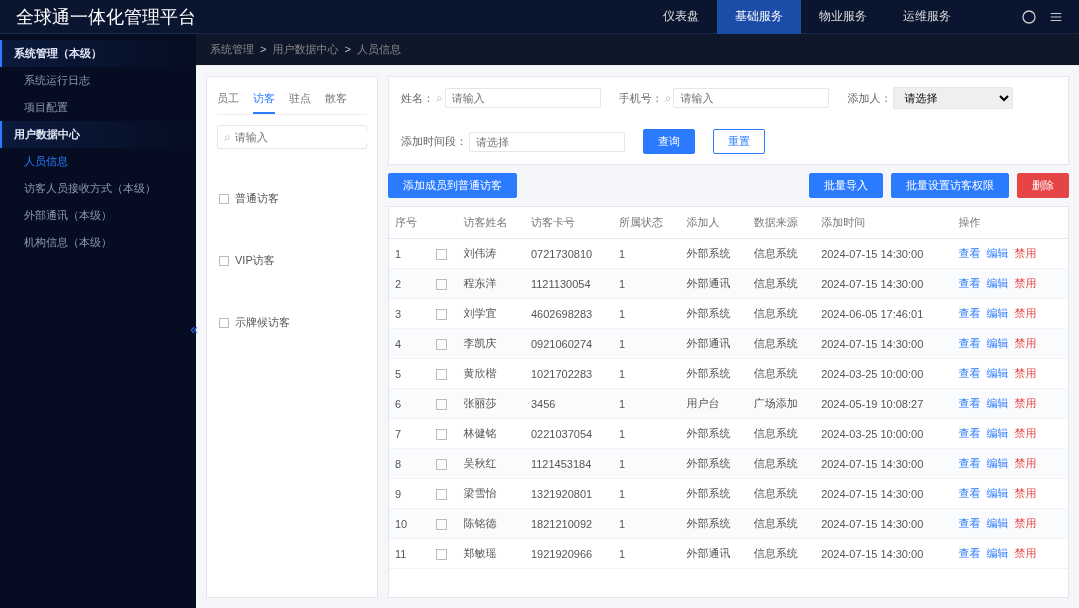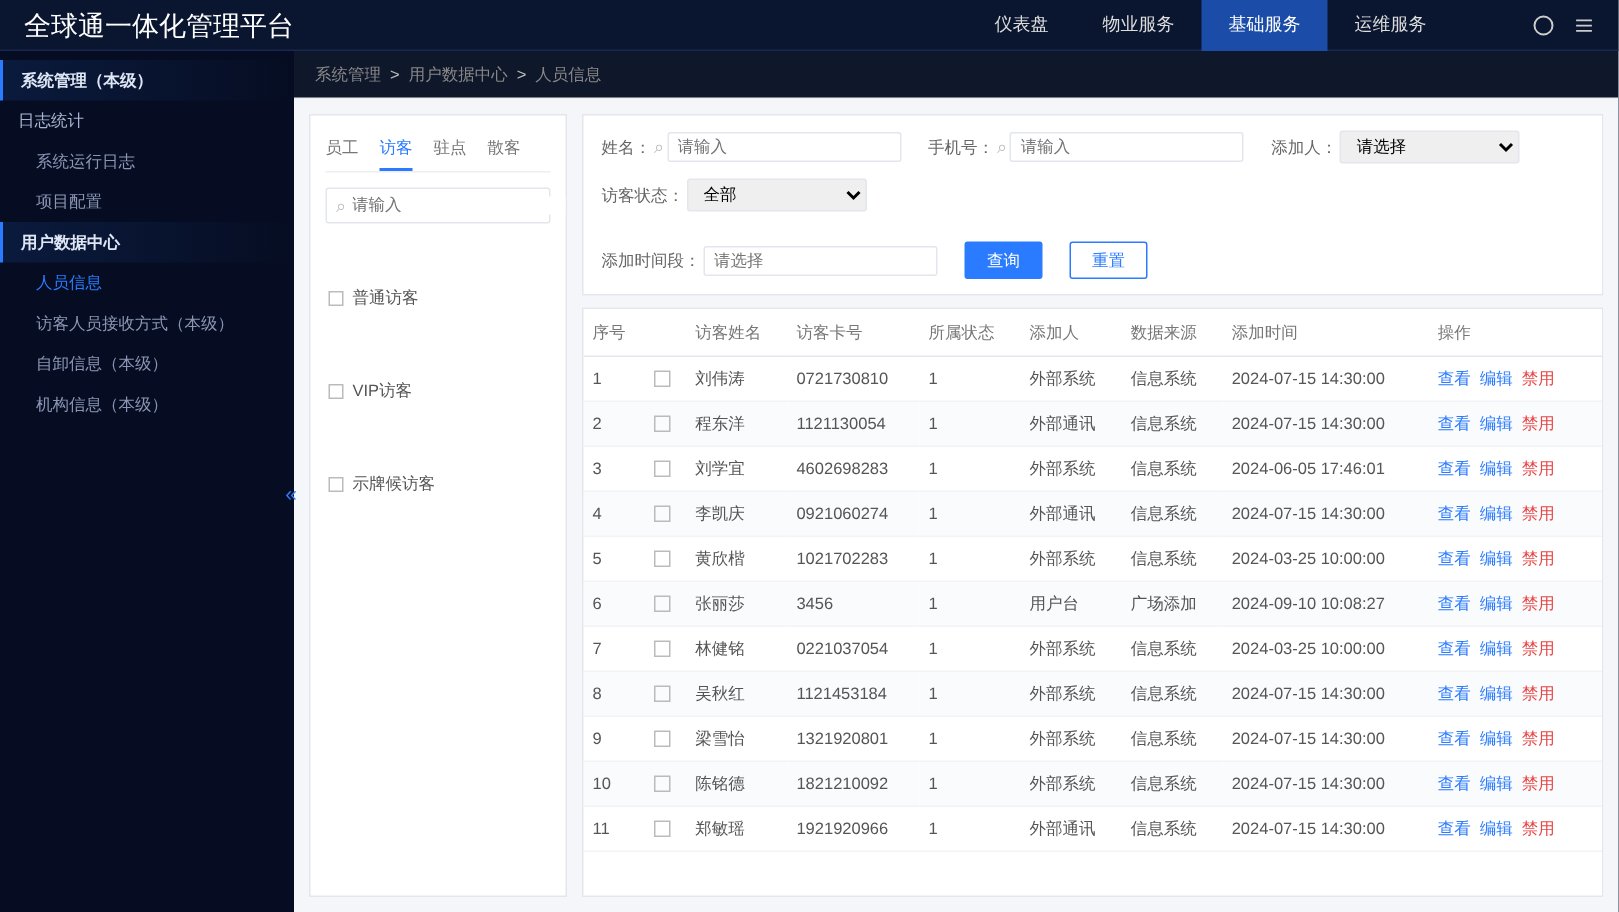--- a/index.html
+++ b/index.html
@@ -69,47 +69,46 @@
 .mag { color: #bbb; font-size: 12px; }
 </style>
 </head>
 <body>
 
 <div class="app">
   <div class="header">
     <div class="logo">全球通一体化管理平台</div>
     <div class="topnav" id="topnav">
         <div class="topnav-item">仪表盘</div>
+        <div class="topnav-item active">基础服务</div>
         <div class="topnav-item">物业服务</div>
-        <div class="topnav-item active">基础服务</div>
         <div class="topnav-item">运维服务</div>
       </div>
     <div class="header-icon">
       <svg width="16" height="16" viewBox="0 0 24 24" fill="none" stroke="currentColor" stroke-width="2">
           <circle cx="12" cy="12" r="9"></circle>
           <path d="M8 12h.01M12 12h.01M16 12h.01"></path>
         </svg>
     </div>
     <div class="header-icon">
       <svg width="14" height="14" viewBox="0 0 24 24" fill="none" stroke="currentColor" stroke-width="2">
           <path d="M3 6h18M3 12h18M3 18h18"></path>
         </svg>
     </div>
   </div>
 
   <div class="body">
     <div class="sidebar" id="sidebar">
       <div class="side-group bold">系统管理（本级）</div>
-        <div class="side-group">日志统计</div>
         <div class="side-item">系统运行日志</div>
         <div class="side-item">项目配置</div>
         <div class="side-group bold">用户数据中心</div>
         <div class="side-item active">人员信息</div>
         <div class="side-item">访客人员接收方式（本级）</div>
-        <div class="side-item">自卸信息（本级）</div>
+        <div class="side-item">外部通讯（本级）</div>
         <div class="side-item">机构信息（本级）</div>
         <div class="collapse-handle">«</div>
     </div>
 
     <div class="main">
       <div class="breadcrumb" id="breadcrumb"><span>系统管理</span><span class="sep">&gt;</span><span>用户数据中心</span><span class="sep">&gt;</span><span>人员信息</span></div>
 
       <div class="content">
         <div class="filter-panel">
           <div class="tabs" id="tabs">
@@ -147,33 +146,36 @@
             </div>
             <div class="filter-field">
               <label>手机号：</label>
               <span class="mag">⌕</span>
               <input placeholder="请输入" style="">
             </div>
             <div class="filter-field">
               <label>添加人：</label>
               <select class="wide"><option>请选择</option></select>
             </div>
-            <div class="filter-field">
-              <label>访客状态：</label>
-              <select class="wide"><option>全部</option></select>
-            </div>
             <div style="width:100%"></div>
             <div class="filter-field">
               <label>添加时间段：</label>
               <input class="wide" style="min-width: 130px;" placeholder="请选择">
             </div>
             <div class="btn btn-primary">查询</div>
             <div class="btn btn-outline">重置</div>
           </div>
 
+          <div class="action-bar">
+            <div class="btn btn-primary">添加成员到普通访客</div>
+            <div class="spacer"></div>
+            <div class="btn btn-primary">批量导入</div>
+            <div class="btn btn-primary">批量设置访客权限</div>
+            <div class="btn btn-danger">删除</div>
+          </div>
 
           <div class="table-wrap">
             <table>
               <thead>
                   <tr id="thead-row">
                     <th>序号</th>
                     <th></th>
                     <th>访客姓名</th>
                     <th>访客卡号</th>
                     <th>所属状态</th>
@@ -240,21 +242,21 @@
                     <td class="ops"><a>查看</a><a>编辑</a><a class="danger">禁用</a></td>
                   </tr>
                   <tr>
                     <td>6</td>
                     <td><span class="chk"></span></td>
                     <td>张丽莎</td>
                     <td>3456</td>
                     <td>1</td>
                     <td>用户台</td>
                     <td>广场添加</td>
-                    <td>2024-09-10 10:08:27</td>
+                    <td>2024-05-19 10:08:27</td>
                     <td class="ops"><a>查看</a><a>编辑</a><a class="danger">禁用</a></td>
                   </tr>
                   <tr>
                     <td>7</td>
                     <td><span class="chk"></span></td>
                     <td>林健铭</td>
                     <td>0221037054</td>
                     <td>1</td>
                     <td>外部系统</td>
                     <td>信息系统</td>

